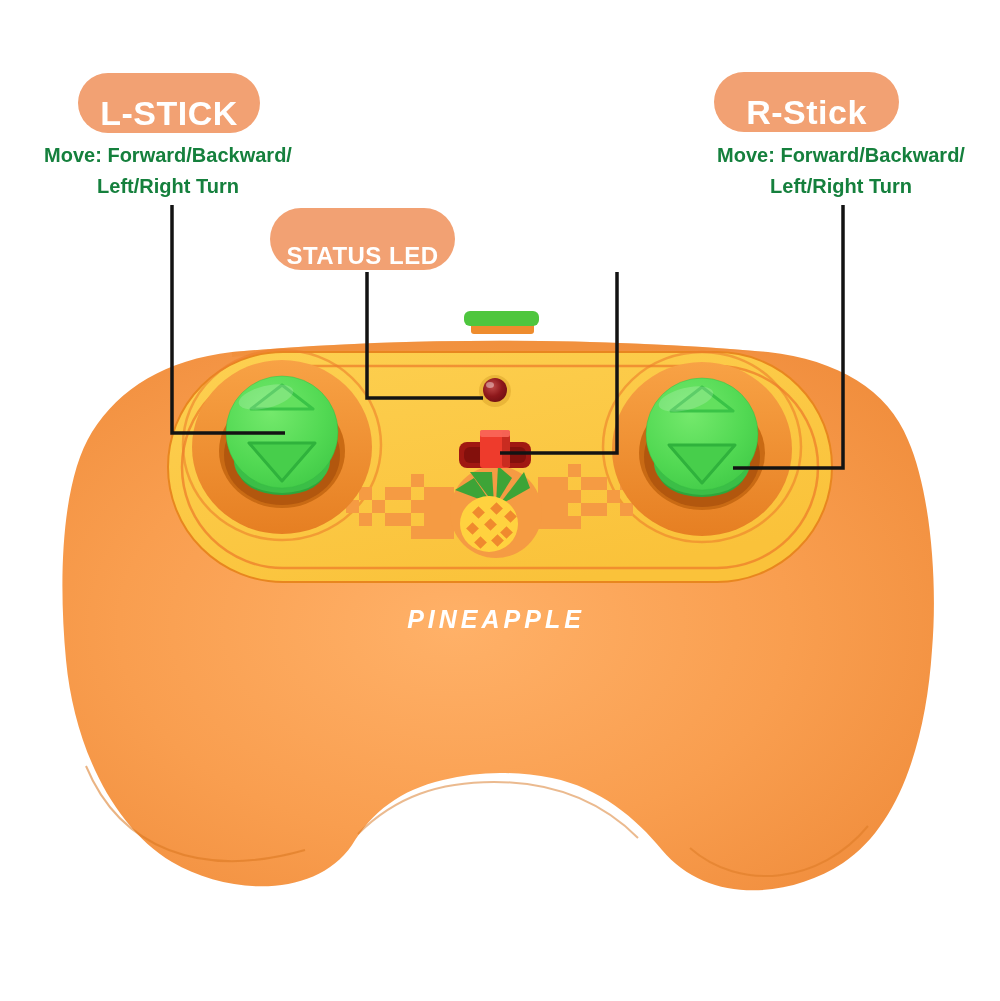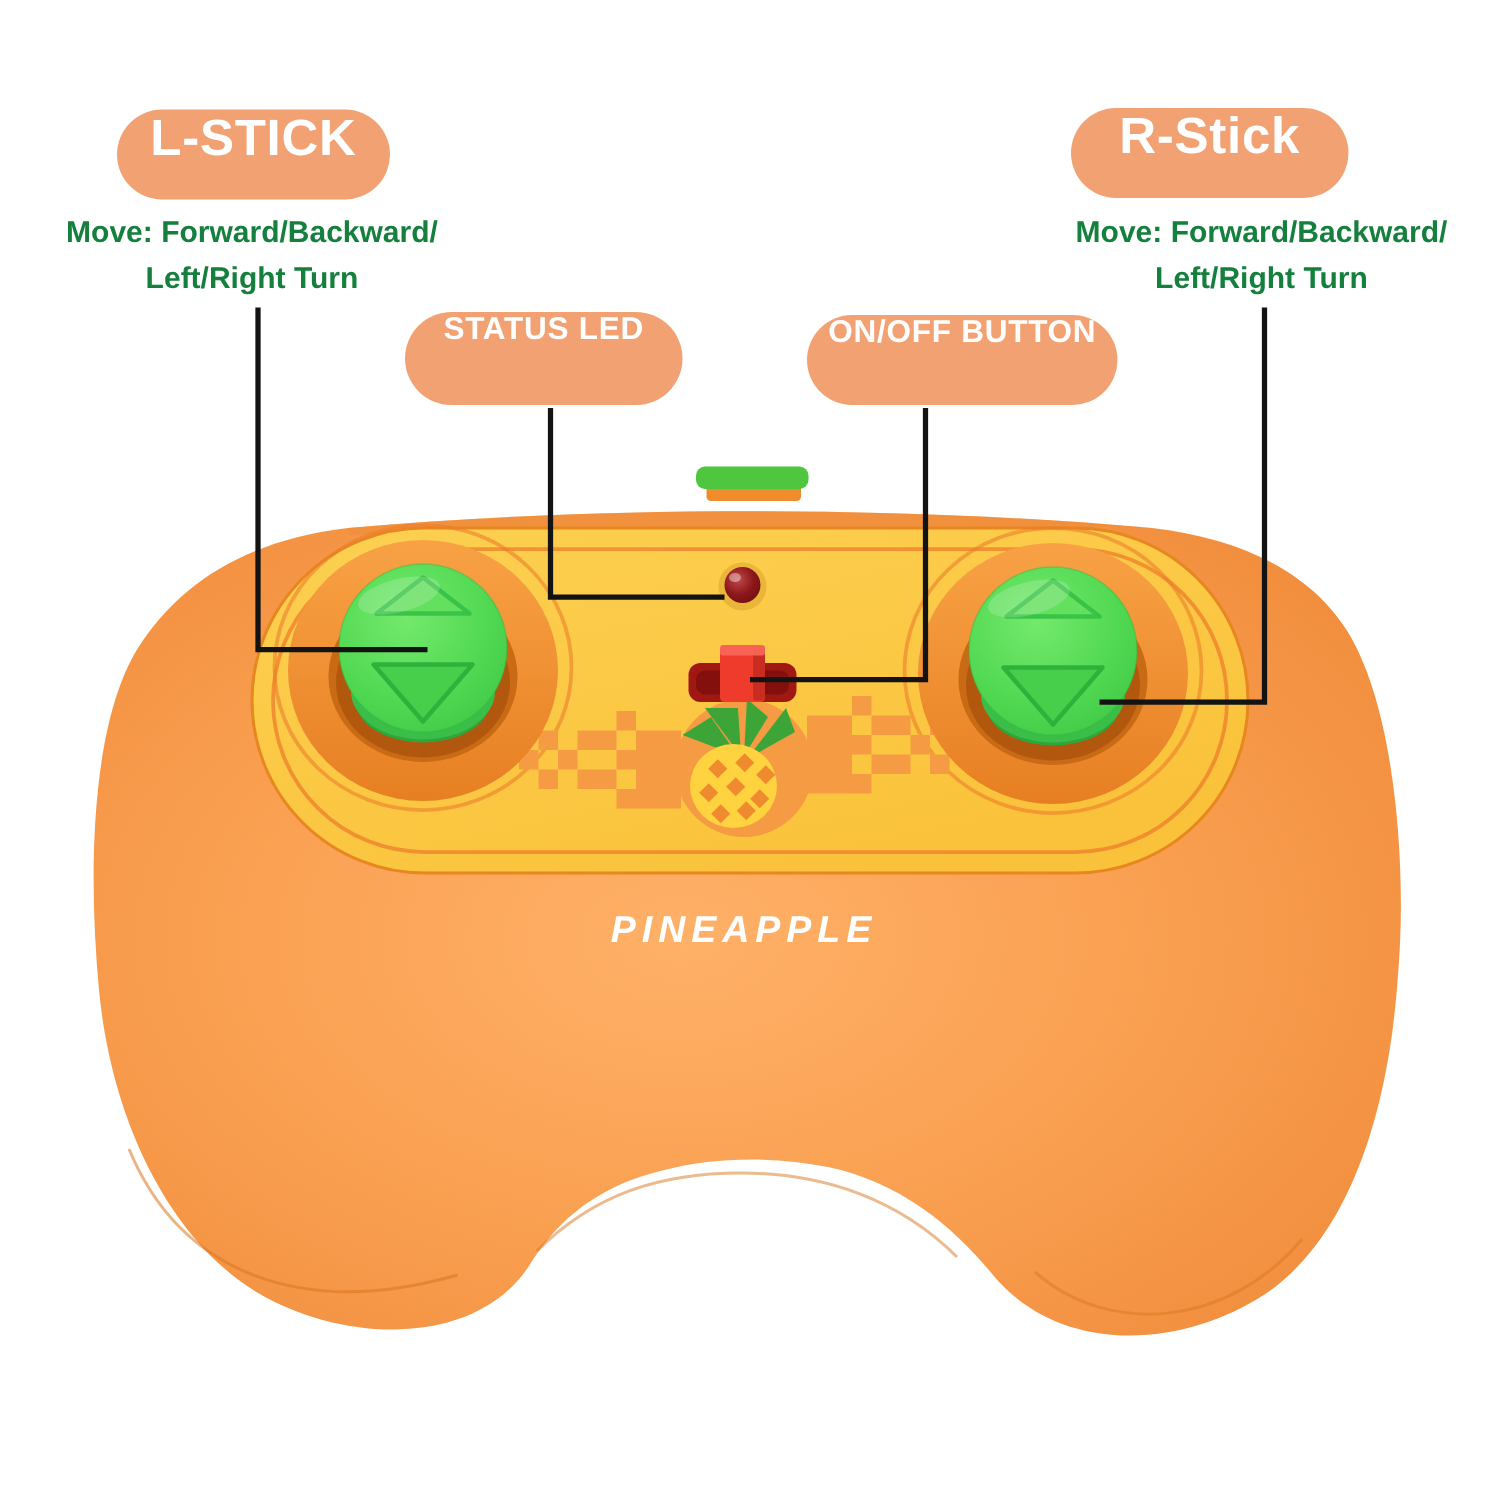--- a/index.html
+++ b/index.html
@@ -1,26 +1,26 @@
 <!DOCTYPE html>
 <html><head>
 <meta charset="utf-8">
 <style>
   html,body{margin:0;padding:0;background:#ffffff;}
   .stage{
     position:relative;width:1000px;height:1001px;background:#ffffff;
     font-family:"Liberation Sans","DejaVu Sans",sans-serif;overflow:hidden;
   }
   .pill{
-    position:absolute;display:flex;align-items:flex-start;justify-content:center;
+    position:absolute;display:flex;align-items:flex-end;justify-content:center;
     background:#F2A173;color:#ffffff;font-weight:bold;border-radius:32px;
     letter-spacing:.5px;
   }
   .pill.big{font-size:34px;}
-  .pill.small{font-size:21px;}
+  .pill.small{font-size:24px;}
   .desc{
     position:absolute;color:#15803d;font-weight:bold;font-size:20px;
     line-height:31px;text-align:center;white-space:nowrap;
   }
   svg{position:absolute;left:0;top:0;}
 </style>
 </head>
 <body>
 
 <div class="stage">
@@ -198,23 +198,20 @@
   </div>
 
   <div class="pill big" style="left:714px;top:72px;width:185px;height:60px;">
     <span>R-Stick</span>
   </div>
 
   <div class="pill small" style="left:270px;top:208px;width:185px;height:62px;">
     <span>STATUS LED</span>
   </div>
 
-  <div class="pill small" style="left:538px;top:210px;width:207px;height:60px;">
-    <span>ON/OFF BUTTON</span>
-  </div>
 
   <div class="desc" style="left:6px;top:140px;width:324px;">
     <div>Move: Forward/Backward/</div>
     <div>Left/Right Turn</div>
   </div>
 
   <div class="desc" style="left:676px;top:140px;width:330px;">
     <div>Move: Forward/Backward/</div>
     <div>Left/Right Turn</div>
   </div>

